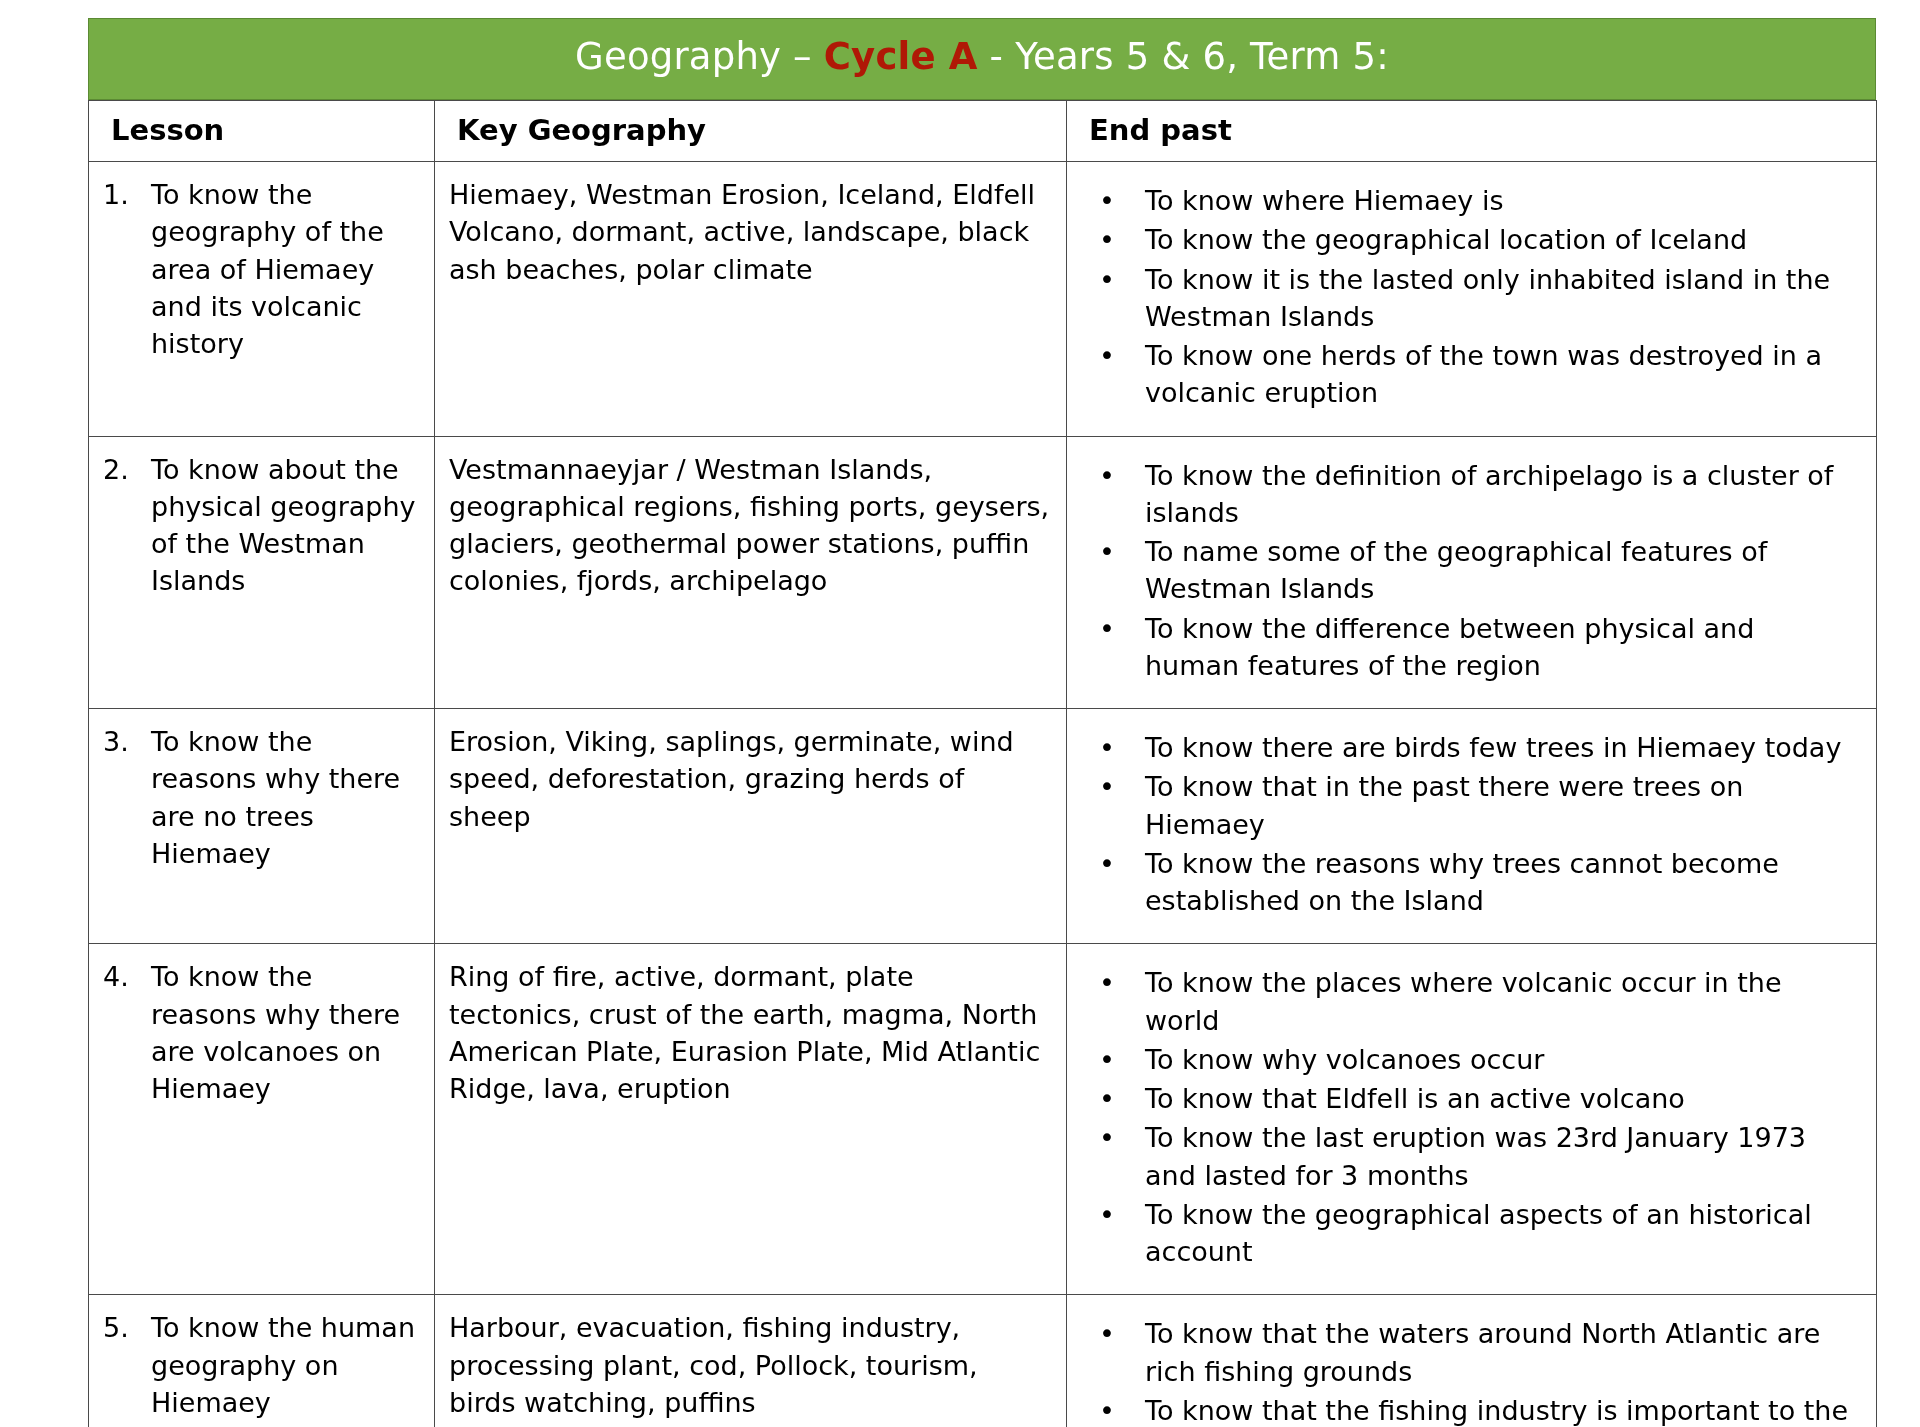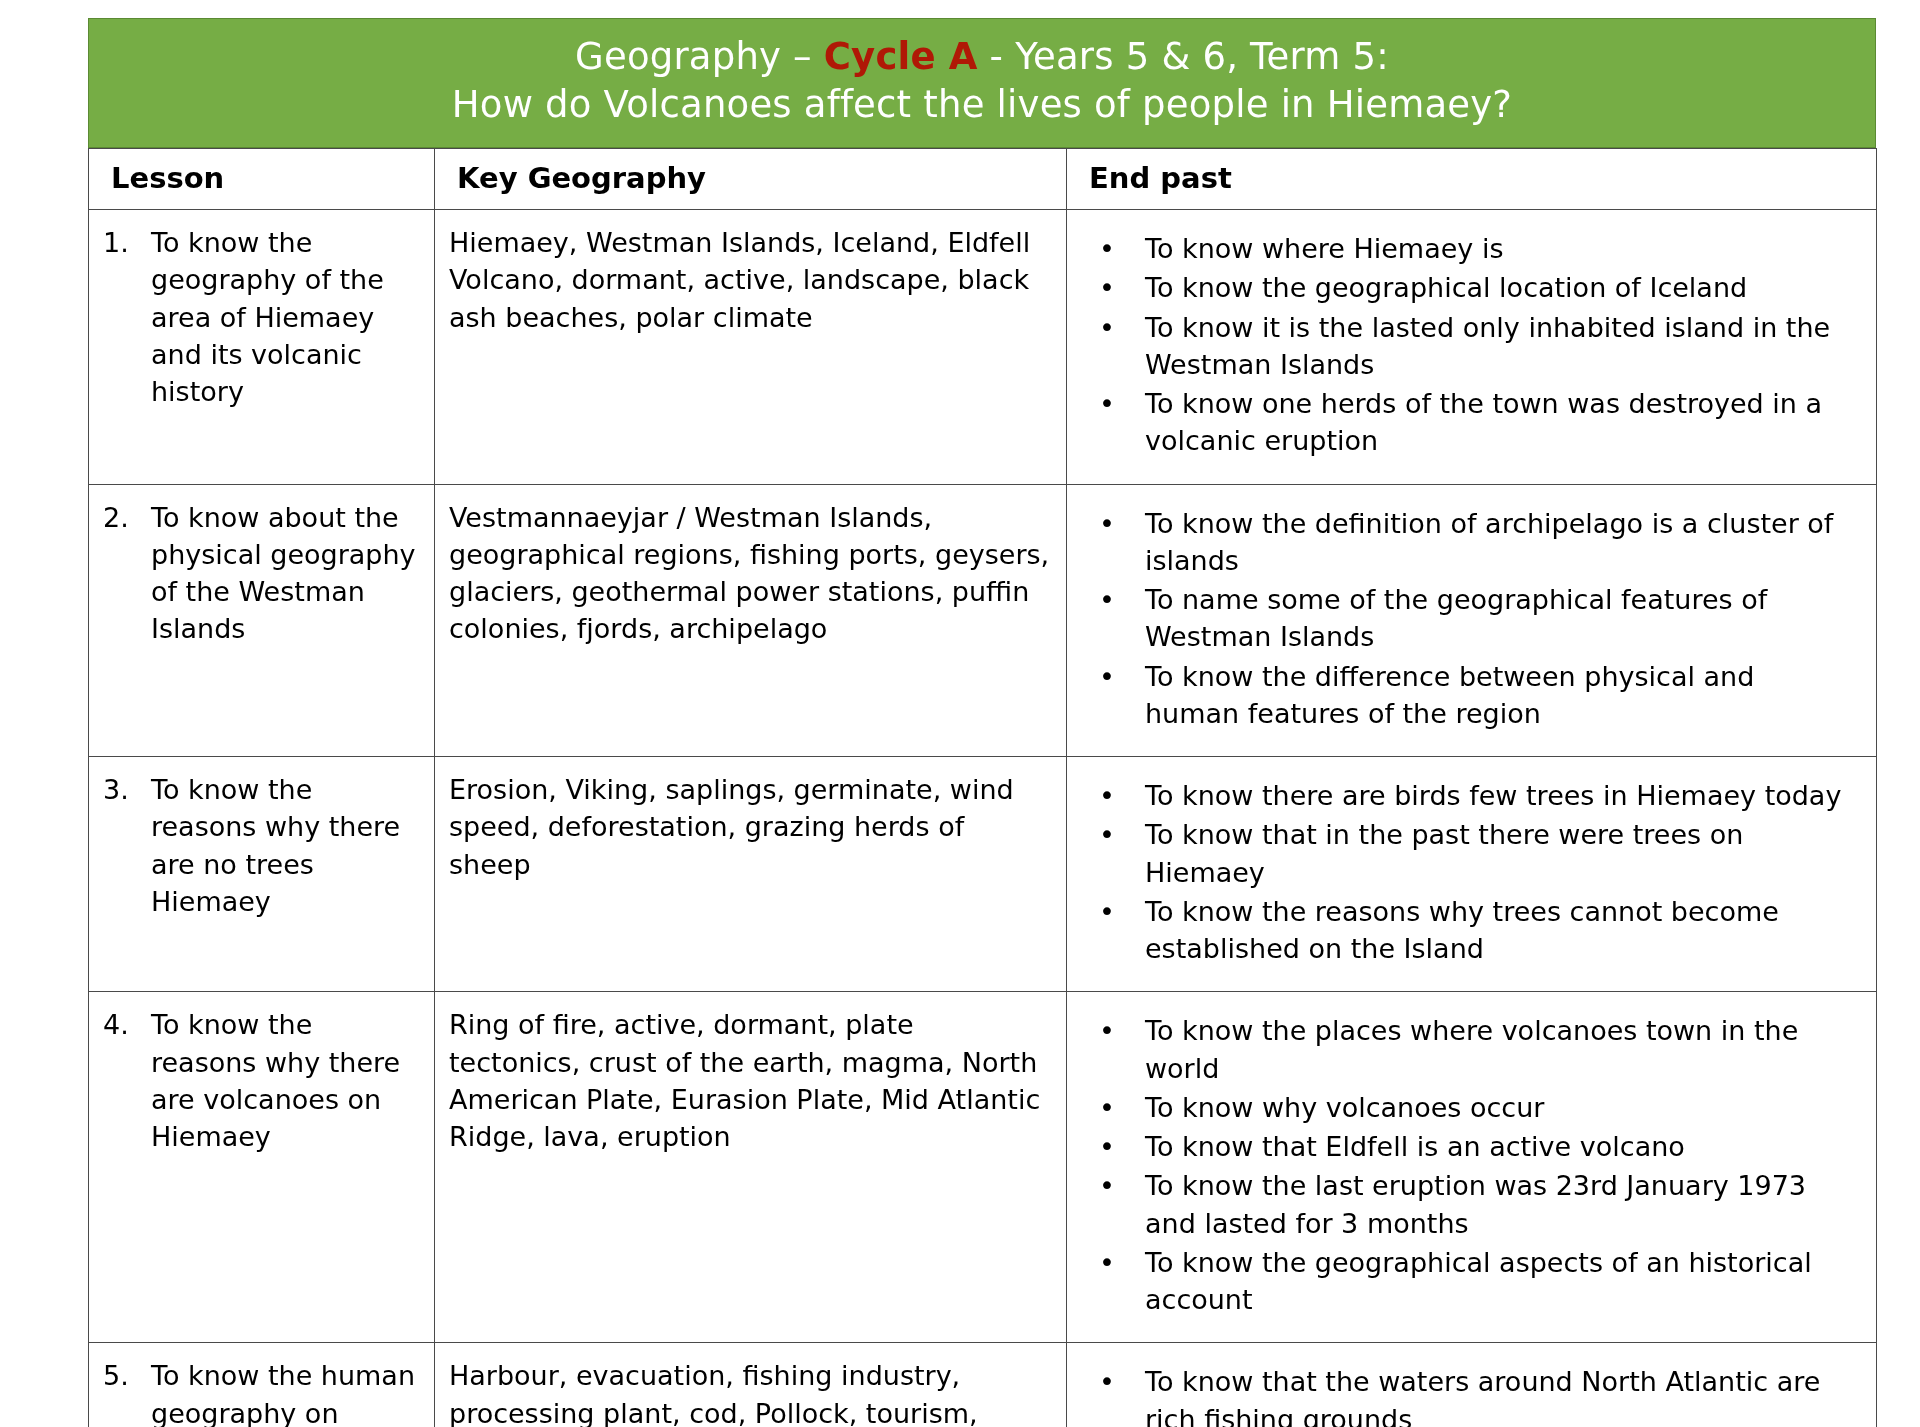--- a/index.html
+++ b/index.html
@@ -109,21 +109,20 @@
   }
   .vocab-text { display: block; }
 </style>
 </head>
 <body>
 
 <div class="page">
 
   <div class="banner">
     <div class="banner-line"><span>Geography – </span><span class="accent">Cycle A</span><span> - Years 5 &amp; 6, Term 5:</span></div>
-    <div class="banner-line">How do Volcanoes affect the lives of people in Hiemaey?</div>
   </div>
 
   <table class="matrix">
     <colgroup>
       <col class="c-lesson">
       <col class="c-vocab">
       <col class="c-end">
     </colgroup>
     <thead>
       <tr>
@@ -135,21 +134,21 @@
     <tbody>
 
       <tr>
         <td>
           <div class="lesson-cell">
             <span class="lesson-num">1.</span>
             <span class="lesson-text">To know the geography of the area of Hiemaey and its volcanic history</span>
           </div>
         </td>
         <td>
-          <span class="vocab-text">Hiemaey, Westman Islands, Iceland, Eldfell Volcano, dormant, active, landscape, black ash beaches, polar climate</span>
+          <span class="vocab-text">Hiemaey, Westman Erosion, Iceland, Eldfell Volcano, dormant, active, landscape, black ash beaches, polar climate</span>
         </td>
         <td>
           <ul class="bullets">
             <li>To know where Hiemaey is</li>
             <li>To know the geographical location of Iceland</li>
             <li>To know it is the lasted only inhabited island in the Westman Islands</li>
             <li>To know one herds of the town was destroyed in a volcanic eruption</li>
           </ul>
         </td>
       </tr>
@@ -197,21 +196,21 @@
           <div class="lesson-cell">
             <span class="lesson-num">4.</span>
             <span class="lesson-text">To know the reasons why there are volcanoes on Hiemaey</span>
           </div>
         </td>
         <td>
           <span class="vocab-text">Ring of fire, active, dormant, plate tectonics, crust of the earth, magma, North American Plate, Eurasion Plate, Mid Atlantic Ridge, lava, eruption</span>
         </td>
         <td>
           <ul class="bullets">
-            <li>To know the places where volcanoes town in the world</li>
+            <li>To know the places where volcanic occur in the world</li>
             <li>To know why volcanoes occur</li>
             <li>To know that Eldfell is an active volcano</li>
             <li>To know the last eruption was 23rd January 1973 and lasted for 3 months</li>
             <li>To know the geographical aspects of an historical account</li>
           </ul>
         </td>
       </tr>
 
       <tr>
         <td>

